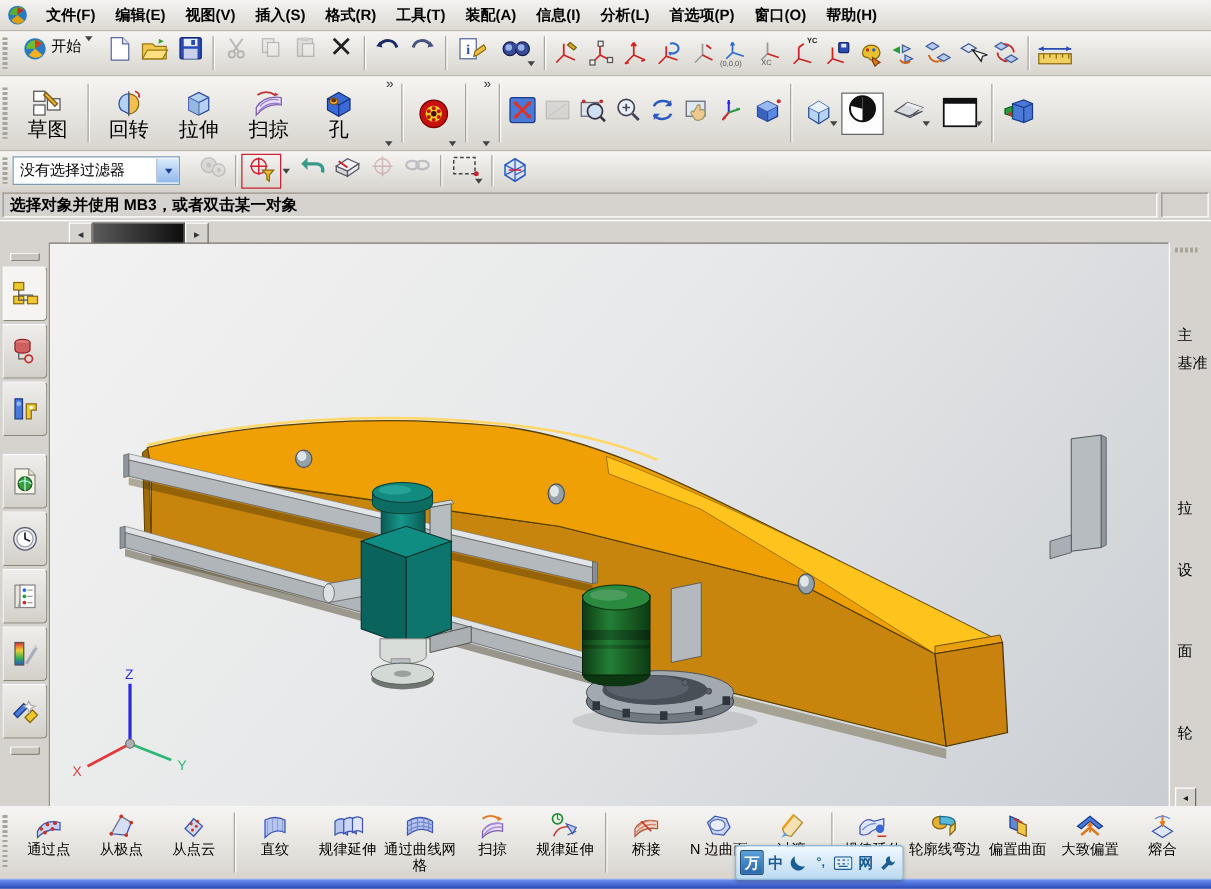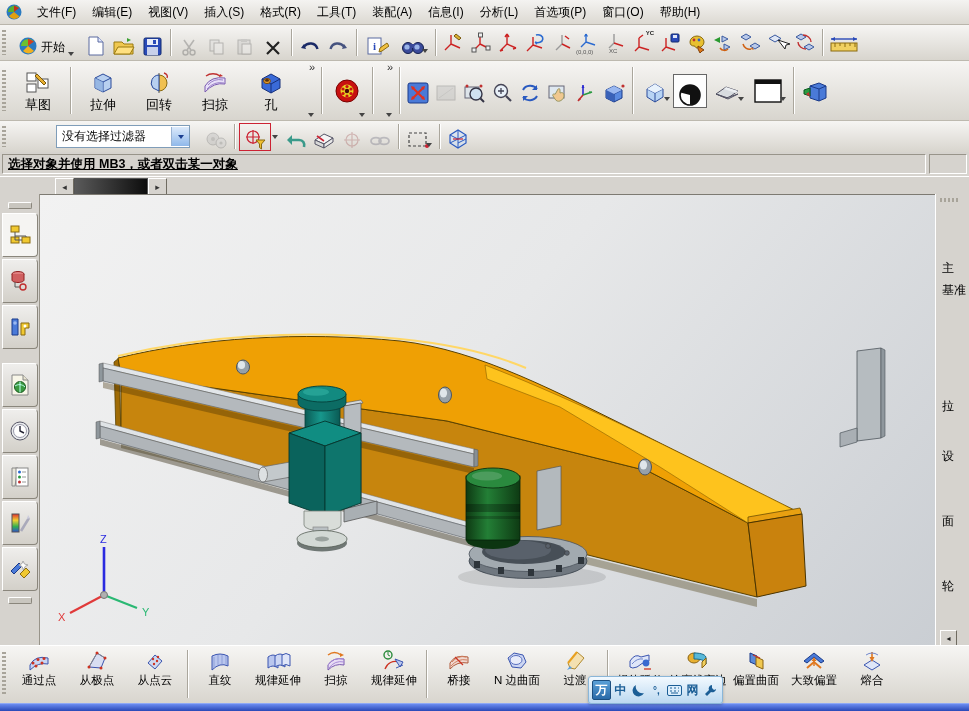--- a/index.html
+++ b/index.html
@@ -4,49 +4,49 @@
 <style>
   html,body{margin:0;padding:0;}
   body{width:969px;height:711px;overflow:hidden;background:#d6d3ce;
        font-family:"Liberation Sans","DejaVu Sans",sans-serif;font-size:12px;color:#000;
        -webkit-font-smoothing:antialiased;}
   .app{position:relative;width:969px;height:711px;}
   
   .menubar{position:absolute;top:0;left:0;right:0;height:24px;
     background:linear-gradient(#f4f3f1,#dcd9d2);border-bottom:1px solid #b9b5ab;
     display:flex;align-items:center;padding-left:3px;}
-  .menu-item{padding:3px 8px;white-space:nowrap;}
+  .menu-item{padding:3px 8px;white-space:nowrap;font-weight:bold;}
   .toolbar{position:absolute;left:0;right:0;display:flex;align-items:center;
     background:linear-gradient(#f6f5f3,#d8d5ce);border-bottom:1px solid #bdb9af;}
   .row2{top:25px;height:35px;}
   .row3{top:61px;height:59px;}
   .row4{top:121px;height:31px;}
   .grip{width:4px;height:70%;margin:0 4px 0 2px;flex:none;
     background:repeating-linear-gradient(to bottom,#a8a49a 0 2px,transparent 2px 4px);}
   .sep{width:1px;height:78%;background:#aaa69c;box-shadow:1px 0 0 #fff;margin:0 4px;flex:none;}
-  .tbtn{width:28px;height:27px;flex:none;display:flex;align-items:flex-end;justify-content:center;position:relative;}
+  .tbtn{width:28px;height:27px;flex:none;display:flex;align-items:flex-start;justify-content:center;position:relative;}
   .tbtn.dis{opacity:.38;}
   .ticon{width:27px;height:27px;flex:none;display:flex;align-items:center;justify-content:center;position:relative;}
   .bigbtn{width:56px;height:54px;flex:none;display:flex;flex-direction:column;align-items:center;justify-content:center;gap:3px;}
-  .bigbtn .lbl{font-size:13px;line-height:12px;}
+  .bigbtn .lbl{font-size:16px;line-height:12px;}
   .tgroup{position:relative;display:flex;align-items:center;height:100%;}
   .ovf{position:absolute;top:1px;right:2px;font-size:11px;color:#333;line-height:10px;}
   .dar{width:0;height:0;border-left:3.5px solid transparent;border-right:3.5px solid transparent;
        border-top:4px solid #444;display:inline-block;}
   .dar.abs{position:absolute;bottom:3px;right:3px;}
   .tiny{font-size:6px;line-height:6px;position:absolute;color:#555;}
   
-  .combo{height:21px;background:#fff;border:1px solid #7f9db9;display:flex;align-items:center;flex:none;margin-left:46px;}
+  .combo{height:21px;background:#fff;border:1px solid #7f9db9;display:flex;align-items:center;flex:none;}
   .combo .val{padding:0 5px;flex:1;white-space:nowrap;overflow:hidden;}
   .combo .drop{width:17px;height:19px;flex:none;border-left:1px solid #9ab4d4;
     background:linear-gradient(#dceafb,#8fb8ea);display:flex;align-items:center;justify-content:center;}
   .combo .drop .dar{border-top-color:#1b3f91;}
   
   .statusbar{position:absolute;top:152px;left:0;right:0;height:24px;background:#d6d3ce;display:flex;padding:2px;gap:3px;box-sizing:border-box;}
-  .spanel{border:1px solid;border-color:#98948a #fff #fff #98948a;display:flex;align-items:center;padding:0 5px;text-decoration:underline;}
+  .spanel{border:1px solid;border-color:#98948a #fff #fff #98948a;display:flex;align-items:center;padding:0 5px;}
   .spanel.main{flex:1;font-weight:bold;font-size:12.5px;white-space:nowrap;overflow:hidden;}
   .spanel.side{width:26px;}
   
   .substrip{position:absolute;top:176px;left:0;right:0;height:18px;background:#d6d3ce;border-top:1px solid #fff;}
   .mscroll{position:absolute;left:55px;top:1px;height:16px;display:flex;}
   .mbtn{width:17px;height:16px;background:#d6d3ce;border:1px solid;border-color:#fff #6f6b61 #6f6b61 #fff;
     display:flex;align-items:center;justify-content:center;font-size:9px;color:#333;}
   .mbar{width:72px;height:16px;border:1px solid #555;background:linear-gradient(90deg,#5a5a5a,#0d0d0d);}
   
   .resourcebar{position:absolute;top:194px;left:0;width:40px;height:451px;background:#d6d3ce;
@@ -320,34 +320,34 @@
           <rect x="2" y="14" width="9" height="8" fill="#fff" stroke="#555"></rect>
           <rect x="13" y="9" width="10" height="9" fill="#fff" stroke="#555"></rect>
           <path d="M12 4l9 9-2 2-9-9z" fill="#e8b030" stroke="#7a5a10"></path>
         </svg>
       <span class="lbl">草图</span>
     </span>
     <span class="sep"></span>
     <span class="tgroup">
       <span class="bigbtn">
         <svg width="26" height="26" viewBox="0 0 26 26">
-            <path d="M5 8l8-4 8 4v10l-8 4-8-4z" fill="#b8d0f0" stroke="#2a4a9a"></path>
-            <path d="M5 8l8 4 8-4M13 12v10" fill="none" stroke="#2a4a9a"></path>
-            <path d="M13 12 5 8v10l8 4z" fill="#8fb0e0" opacity=".8"></path>
-          </svg>
-        <span class="lbl">拉伸</span>
-      </span>
-      <span class="bigbtn">
-        <svg width="26" height="26" viewBox="0 0 26 26">
             <path d="M13 3v20" stroke="#555" stroke-width="1"></path>
             <path d="M13 5a8 8 0 0 1 0 16z" fill="#f0c050" stroke="#8a6a10"></path>
             <path d="M13 5a8 8 0 0 0-6 13l6 3z" fill="#b8d0f0" stroke="#2a4a9a"></path>
             <path d="M18 3c3 1 4 3 3 5" fill="none" stroke="#c03030" stroke-width="1.4"></path>
           </svg>
         <span class="lbl">回转</span>
+      </span>
+      <span class="bigbtn">
+        <svg width="26" height="26" viewBox="0 0 26 26">
+            <path d="M5 8l8-4 8 4v10l-8 4-8-4z" fill="#b8d0f0" stroke="#2a4a9a"></path>
+            <path d="M5 8l8 4 8-4M13 12v10" fill="none" stroke="#2a4a9a"></path>
+            <path d="M13 12 5 8v10l8 4z" fill="#8fb0e0" opacity=".8"></path>
+          </svg>
+        <span class="lbl">拉伸</span>
       </span>
       <span class="bigbtn">
         <svg width="26" height="26" viewBox="0 0 26 26">
             <path d="M3 16 Q9 6 23 8 L23 14 Q12 12 3 22 Z" fill="#e8e0f8" stroke="#7a5ab0"></path>
             <path d="M6 15q6-7 15-5M5 19q7-8 17-6" stroke="#9a80c8" fill="none"></path>
             <path d="M4 6c4-3 10-3 14 0" fill="none" stroke="#c03030" stroke-width="1.4"></path>
             <path d="M18 4l3 2-4 1z" fill="#c03030"></path>
           </svg>
         <span class="lbl">扫掠</span>
       </span>
@@ -850,20 +850,29 @@
           <svg width="26" height="24" viewBox="0 0 26 24">
             <path d="M3 8 Q8 4 13 8 L13 19 Q8 15 3 19Z" fill="#b9c6ee" stroke="#3b55b0"></path>
             <path d="M10 7 Q15 3 20 7 L20 18 Q15 14 10 18Z" fill="#cdd7f4" stroke="#3b55b0"></path>
             <path d="M17 6 Q21 3 25 6 L25 17 Q21 14 17 17Z" fill="#dfe5f8" stroke="#3b55b0"></path>
           </svg>
         </span>
       <span class="bt-label">规律延伸</span>
     </span>
     <span class="bt-item">
       <span class="bt-icon">
+          <svg width="26" height="24" viewBox="0 0 26 24">
+            <path d="M3 8 Q13 2 23 8 L23 17 Q13 11 3 19 Z" fill="#b9c6ee" stroke="#3b55b0"></path>
+            <path d="M6 7v11M11 5v10M16 5v9M20 6v9M3 12q10-6 20-1M3 16q10-7 20-2" fill="none" stroke="#7288cc"></path>
+          </svg>
+        </span>
+      <span class="bt-label">通过曲线网格</span>
+    </span>
+    <span class="bt-item">
+      <span class="bt-icon">
           <svg width="24" height="24" viewBox="0 0 24 24">
             <path d="M4 16 Q9 8 20 10 L20 16 Q11 14 4 21 Z" fill="#e8ddf4" stroke="#7a5ab0"></path>
             <path d="M4 16q5-8 16-6M5 19q6-8 15-6" stroke="#a88cd8" fill="none"></path>
             <path d="M4 6c4-3 9-3 13 0" fill="none" stroke="#e07820" stroke-width="1.5"></path>
             <path d="M16 4l4 2-4 2z" fill="#e07820"></path>
           </svg>
         </span>
       <span class="bt-label">扫掠</span>
     </span>
     <span class="bt-item">

